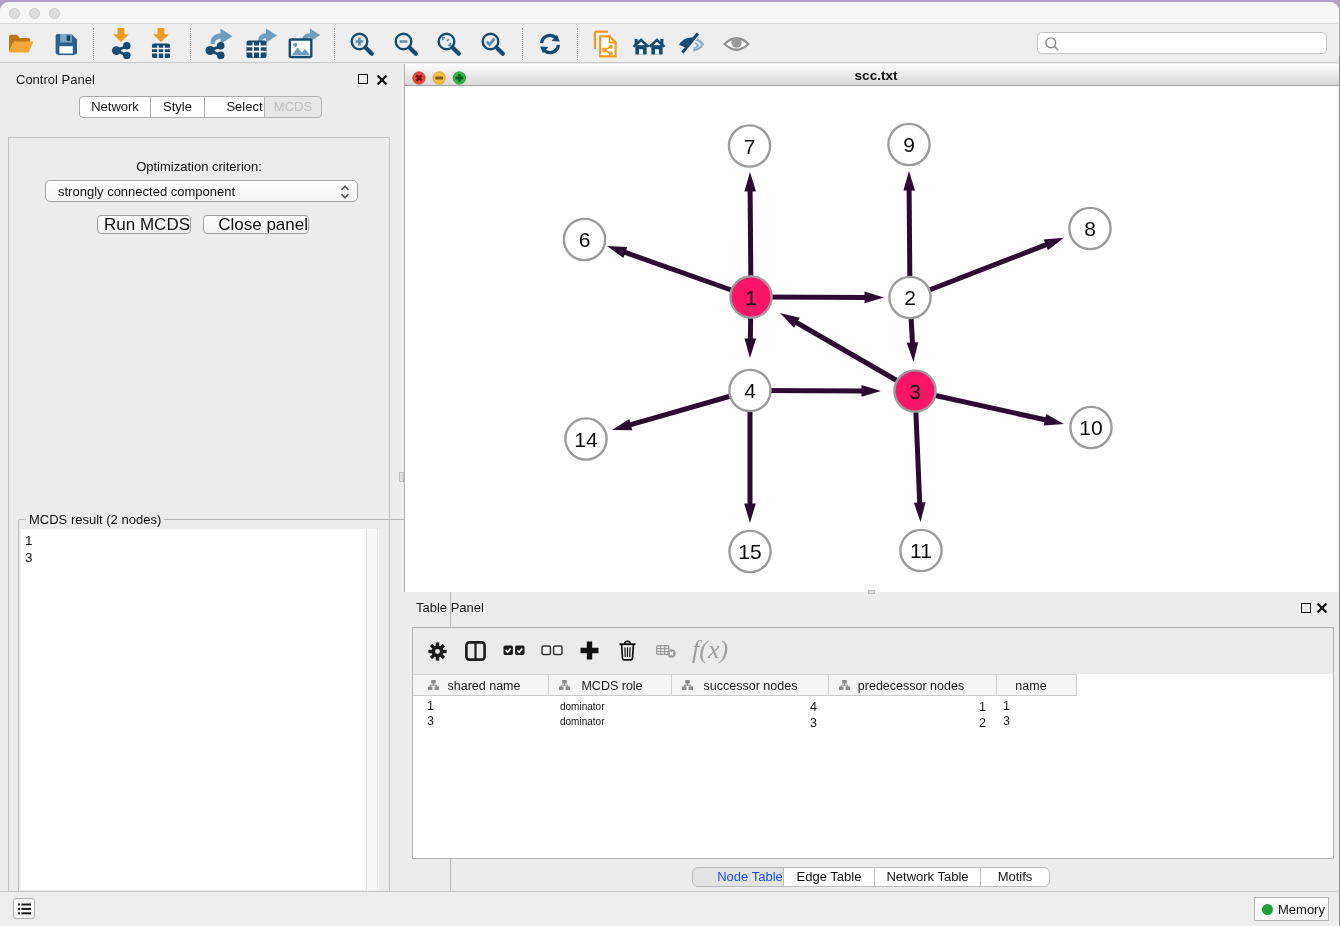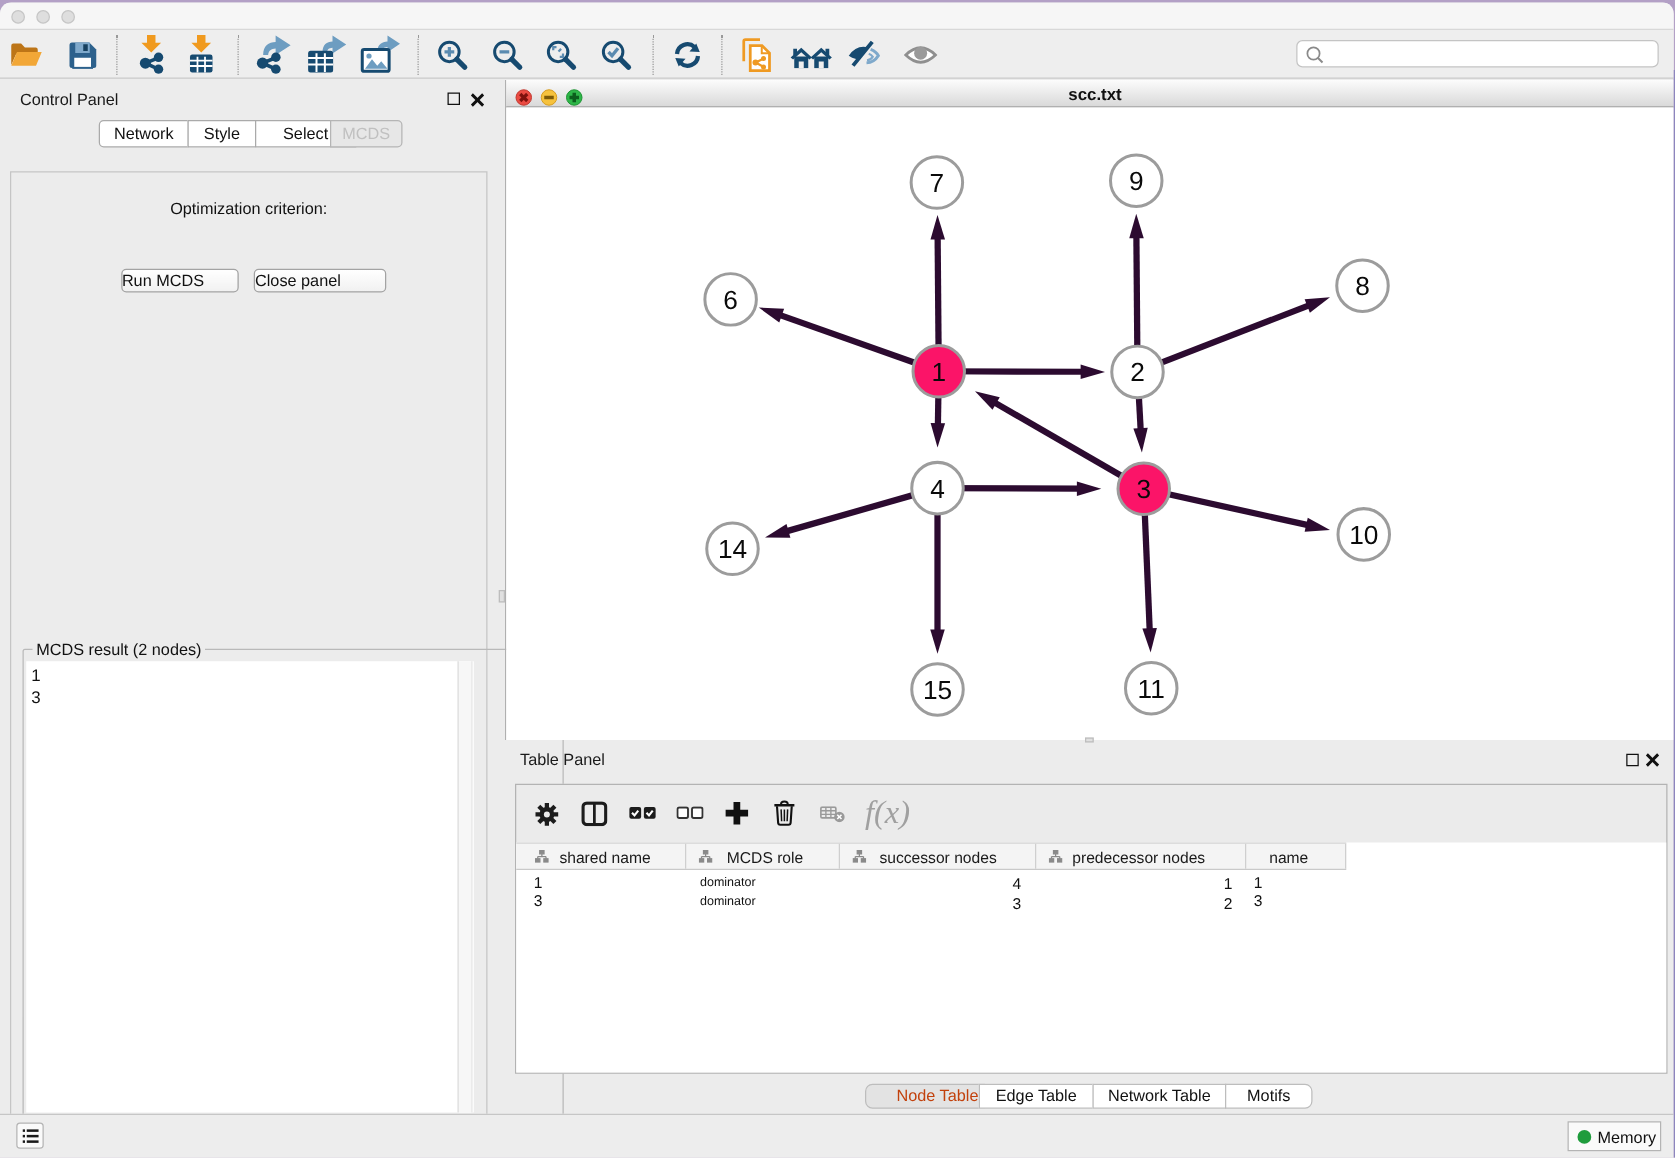--- a/index.html
+++ b/index.html
@@ -13,21 +13,21 @@
   .apptitle{position:absolute;top:4px;left:0;width:100%;text-align:center;font-size:14px;color:#a2a2a2;}
   
   .toolbar{position:absolute;left:0;top:22px;width:100%;height:38px;background:#eeeeee;border-bottom:1px solid #c9c9c9;}
   .tbsep{position:absolute;top:4px;height:32px;width:0;border-left:1px dotted #999;}
   .ticon{position:absolute;}
   .search{position:absolute;left:1037px;top:8px;width:290px;height:22px;background:#fff;border:1px solid #c4c4c4;border-radius:5px;box-sizing:border-box;}
   
   .cp-title{position:absolute;left:16px;top:70px;font-size:13px;color:#1a1a1a;}
   .tab{position:absolute;top:94px;height:22px;box-sizing:border-box;border:1px solid #aaa;background:#fff;color:#111;font-size:13px;text-align:center;line-height:20px;}
   .innerpanel{position:absolute;left:8px;top:115px;width:382px;height:772px;background:#ececec;border:1px solid #c5c5c5;box-sizing:border-box;margin-top:20px;}
-  .btn{position:absolute;box-sizing:border-box;border:1px solid #a3a3a3;border-radius:4px;background:linear-gradient(#ffffff,#f1f1f1);font-size:13px;color:#111;text-align:left;}
+  .btn{position:absolute;box-sizing:border-box;border:1px solid #a3a3a3;border-radius:4px;background:linear-gradient(#ffffff,#f1f1f1);font-size:17px;color:#111;text-align:right;}
   
   .iframe{position:absolute;left:404px;top:62px;width:935px;height:528px;border-left:1px solid #b0b0b0;box-sizing:border-box;}
   .iftitle{position:absolute;left:0;top:0;width:100%;height:22px;background:linear-gradient(#fcfcfc,#d9d9d9);border-bottom:1px solid #9f9f9f;box-sizing:border-box;}
   .ifcanvas{position:absolute;left:0;top:22px;width:100%;height:506px;background:#fff;}
   
   .tp-inner{position:absolute;left:412px;top:625px;width:922px;height:232px;background:#ebebeb;border:1px solid #b3b3b3;box-sizing:border-box;}
   .btab{position:absolute;top:865px;height:20px;box-sizing:border-box;border:1px solid #bdbdbd;background:#fff;color:#111;font-size:13px;font-weight:500;text-align:center;line-height:18px;}
   
   .statusbar{position:absolute;left:0;top:889px;width:100%;height:35px;background:#ededed;border-top:1px solid #c6c6c6;}
   .hdrbtn{position:absolute;width:10px;height:10px;border:1.6px solid #111;box-sizing:border-box;background:transparent;}
@@ -204,20 +204,27 @@
           <line x1="1.5" y1="1.5" x2="10.5" y2="10.5"></line>
           <line x1="10.5" y1="1.5" x2="1.5" y2="10.5"></line>
         </g>
       </svg>
   <div class="tab" style="left:79px;width:72px;border-radius:4px 0 0 4px;">Network</div>
   <div class="tab" style="left:150px;width:55px;">Style</div>
   <div class="tab" style="left:204px;width:81px;">Select</div>
   <div class="tab" style="left:264px;width:58px;background:#e7e7e7;color:#c0c0c0;border-radius:0 4px 4px 0;border-color:#b5b5b5;">MCDS</div>
   <div class="innerpanel">
     <div style="position:absolute;left:0;top:21px;width:100%;text-align:center;font-size:13px;color:#111;">Optimization criterion:</div>
+    <div style="position:absolute;left:36px;top:42px;width:313px;height:22px;background:linear-gradient(#ffffff,#f5f5f5);border:1px solid #a3a3a3;border-radius:5px;box-sizing:border-box;">
+      <span style="position:absolute;left:12px;top:3px;font-size:13px;color:#111;">strongly connected component</span>
+      <svg style="position:absolute;right:7px;top:3px;" width="10" height="16" viewBox="0 0 10 16">
+            <path d="M1.5 6 L5 2.2 L8.5 6" fill="none" stroke="#555" stroke-width="1.6"></path>
+            <path d="M1.5 10 L5 13.8 L8.5 10" fill="none" stroke="#555" stroke-width="1.6"></path>
+          </svg>
+    </div>
     <div class="btn" style="left:87.5px;top:77px;width:94.5px;height:19px;line-height:17px;">Run MCDS</div>
     <div class="btn" style="left:194px;top:77px;width:106px;height:19px;line-height:17px;">Close panel</div>
     <div style="position:absolute;left:9px;top:381px;width:433px;height:374px;border:1px solid #b9b9b9;border-radius:2px;box-sizing:border-box;">
       <span style="position:absolute;left:7px;top:-8px;background:#ececec;padding:0 3px;font-size:13px;color:#111;">MCDS result (2 nodes)</span>
       <div style="position:absolute;left:2px;top:9px;width:358px;height:361px;background:#fff;">
         <div style="position:absolute;left:4px;top:4px;font-size:13.5px;color:#111;line-height:16.5px;">1<br>3</div>
         <div style="position:absolute;right:1.5px;top:0;width:12px;height:100%;background:#f7f7f7;border-left:1px solid #ddd;border-right:1px solid #e7e7e7;box-sizing:border-box;"></div>
       </div>
     </div>
   </div>
@@ -433,21 +440,21 @@
           </g>
         </svg>
 
     <div class="abs" style="left:14px;top:70.5px;font-size:12.5px;color:#111;line-height:15.5px;">1<br>3</div>
     <div class="abs" style="left:147px;top:70.5px;font-size:10px;color:#111;line-height:15.5px;">dominator<br>dominator</div>
     <div class="abs" style="left:258px;top:72px;width:146px;text-align:right;font-size:12.5px;color:#111;line-height:15.5px;">4<br>3</div>
     <div class="abs" style="left:415px;top:72px;width:158px;text-align:right;font-size:12.5px;color:#111;line-height:15.5px;">1<br>2</div>
     <div class="abs" style="left:590px;top:70.5px;font-size:12.5px;color:#111;line-height:15.5px;">1<br>3</div>
   </div>
 
-  <div class="btab" style="left:692px;width:96px;border-radius:6px 0 0 6px;background:#e3e3e3;color:#c2410c;padding-left:20px;">Node Table</div>
+  <div class="btab" style="left:692px;width:96px;border-radius:6px 0 0 6px;background:#e3e3e3;color:#1d4ed8;padding-left:20px;">Node Table</div>
   <div class="btab" style="left:783px;width:92px;">Edge Table</div>
   <div class="btab" style="left:874px;width:107px;">Network Table</div>
   <div class="btab" style="left:980px;width:70px;border-radius:0 6px 6px 0;">Motifs</div>
 
   <div class="statusbar"></div>
   <div class="abs" style="left:13px;top:896px;width:22px;height:21px;background:#fafafa;border:1px solid #b4b4b4;border-radius:3px;box-sizing:border-box;">
     <svg style="position:absolute;left:4px;top:4px" width="13" height="12" viewBox="0 0 13 12">
       <g fill="#1a1a1a">
             <rect x="0" y="0.5" width="2" height="2"></rect>
             <rect x="0" y="4.9" width="2" height="2"></rect>

